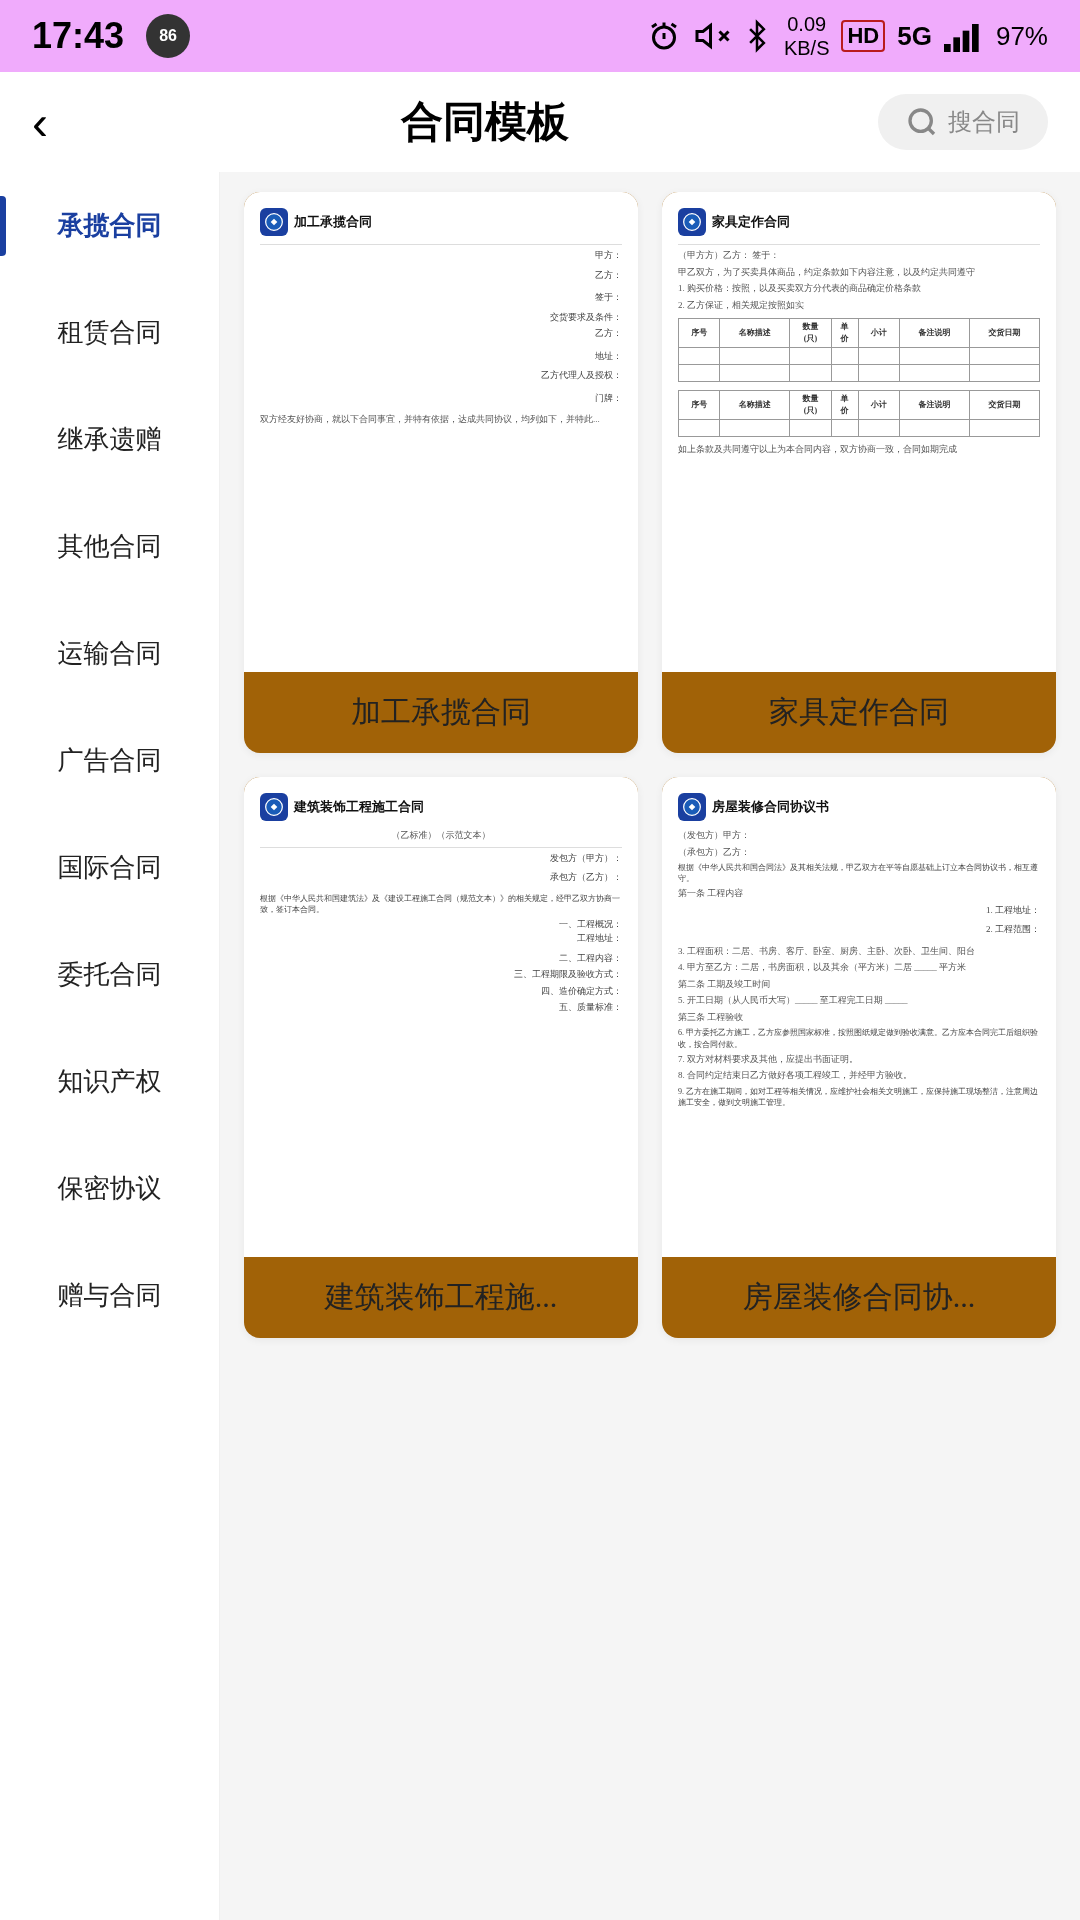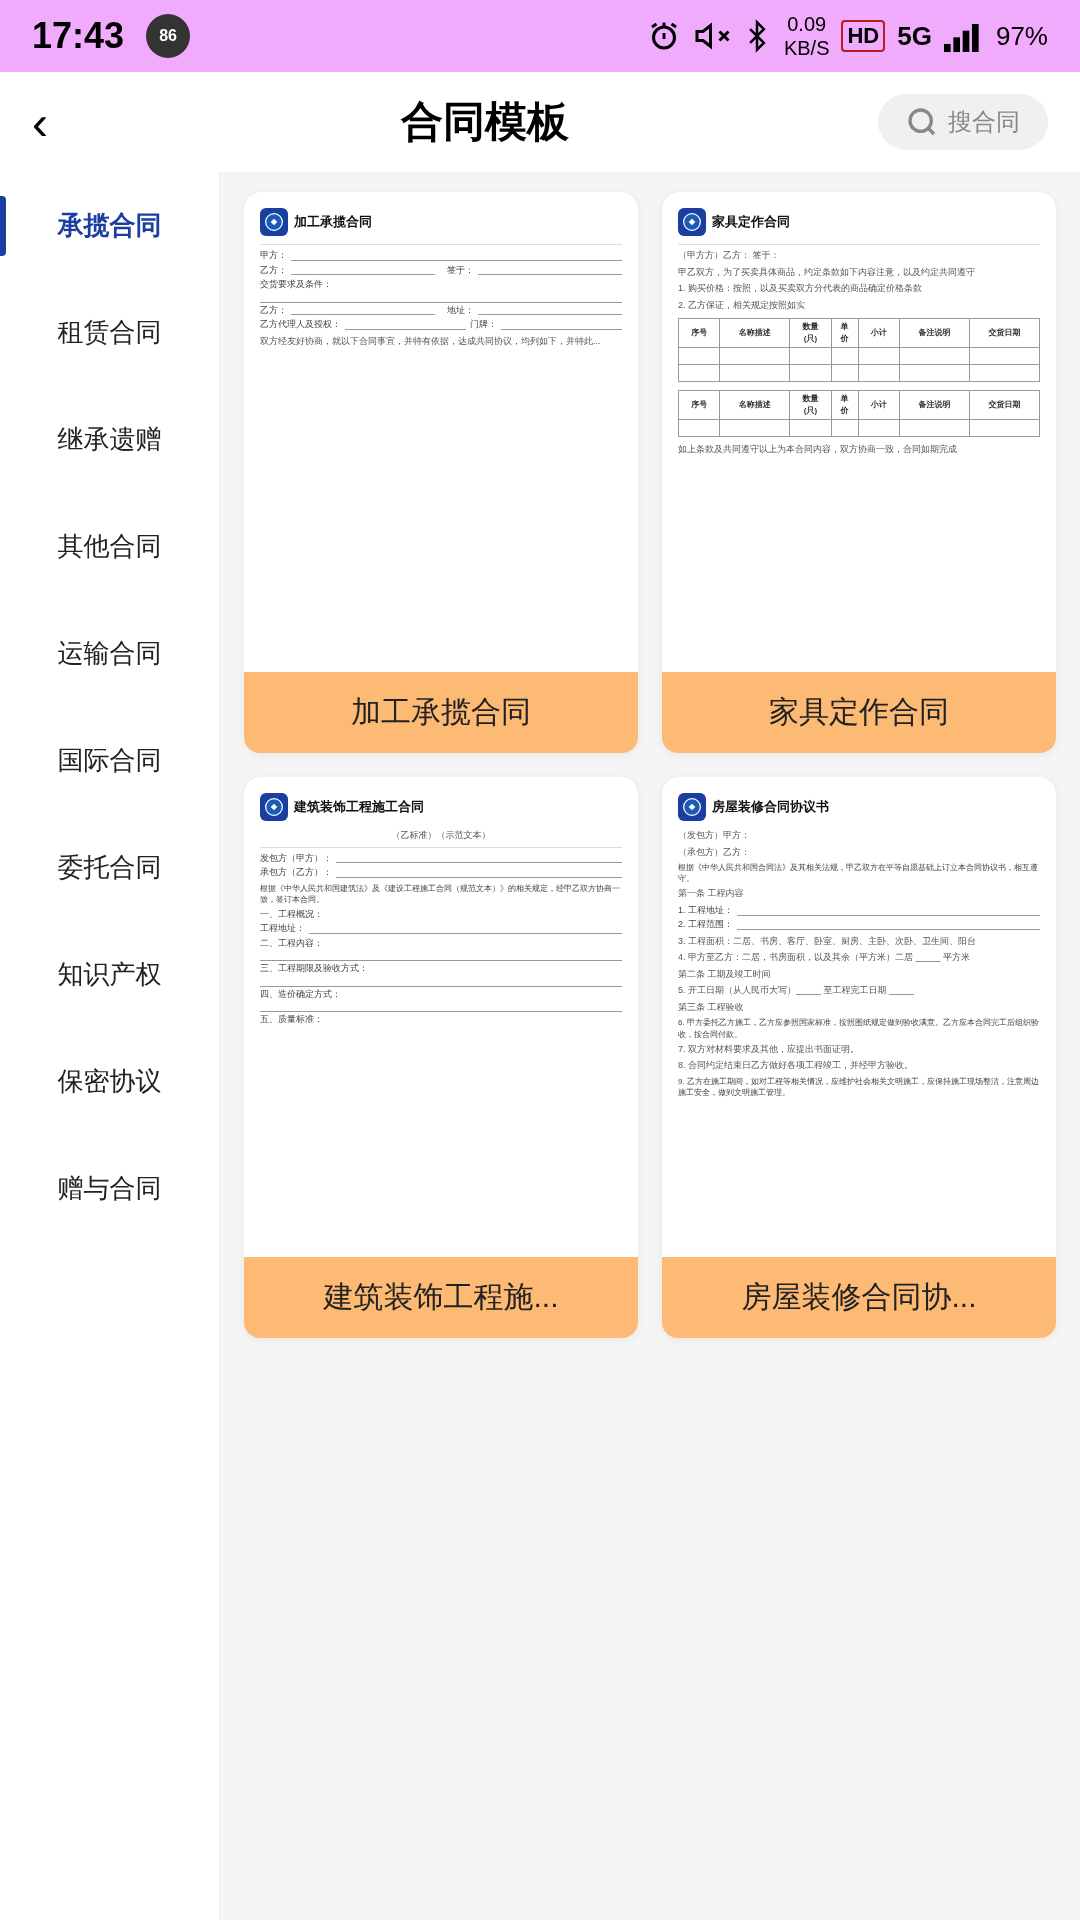--- a/index.html
+++ b/index.html
@@ -133,25 +133,26 @@
       background: #f5f5f5;
       overflow-y: auto;
       display: grid;
       grid-template-columns: 1fr 1fr;
       gap: 24px;
       align-content: start;
     }
 
     
     .contract-card {
-      background: #fdba74;
+      background: #a16207;
       border-radius: 16px;
       overflow: hidden;
       cursor: pointer;
       box-shadow: 0 2px 8px rgba(0,0,0,0.06);
+      font-family: Liberation Serif, serif;
     }
     .card-preview {
       width: 100%;
       height: 480px;
       background: #fff;
       overflow: hidden;
       display: flex;
       align-items: flex-start;
       justify-content: center;
       padding: 16px;
@@ -193,23 +194,24 @@
       background: #ddd;
       margin: 4px 0;
     }
     .doc-text {
       font-size: 9px;
       color: #555;
       margin: 3px 0;
     }
     .doc-field {
       display: flex;
-      align-items: center;
+      align-items: flex-end;
       gap: 4px;
       margin: 1px 0;
+      flex-direction: column;
     }
     .doc-field-label {
       font-size: 9px;
       color: #444;
       white-space: nowrap;
     }
     .doc-field-line {
       flex: 1;
       border-bottom: 1px solid #999;
       height: 10px;
@@ -302,20 +304,23 @@
       <span>租赁合同</span>
     </div>
     <div class="sidebar-item">
       <span>继承遗赠</span>
     </div>
     <div class="sidebar-item">
       <span>其他合同</span>
     </div>
     <div class="sidebar-item">
       <span>运输合同</span>
+    </div>
+    <div class="sidebar-item">
+      <span>广告合同</span>
     </div>
     <div class="sidebar-item">
       <span>国际合同</span>
     </div>
     <div class="sidebar-item">
       <span>委托合同</span>
     </div>
     <div class="sidebar-item">
       <span>知识产权</span>
     </div>

